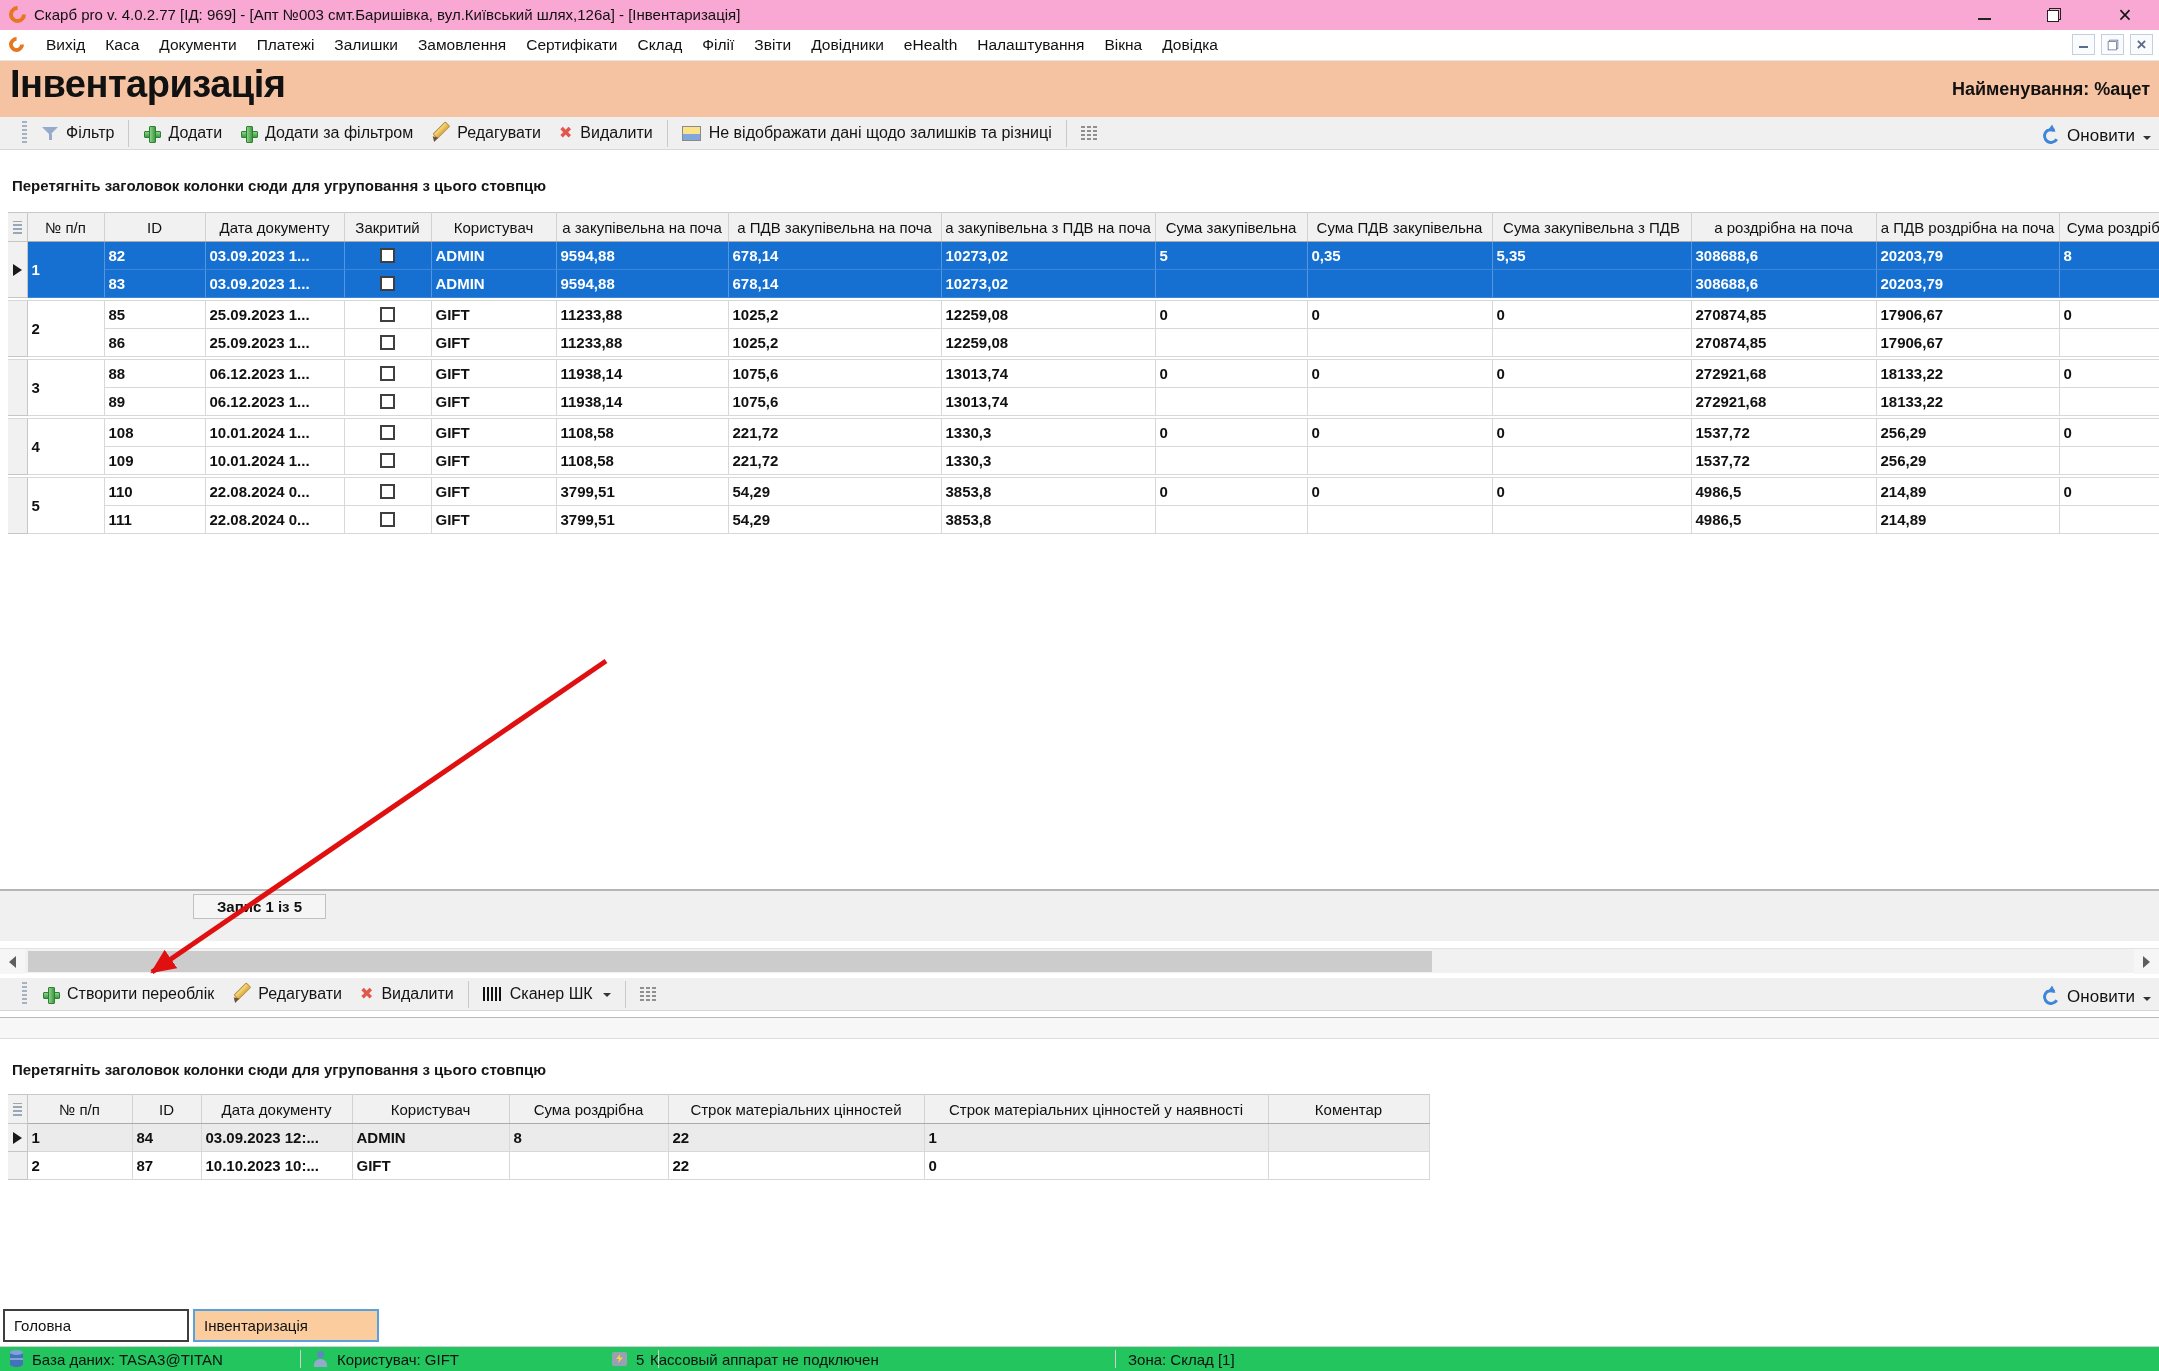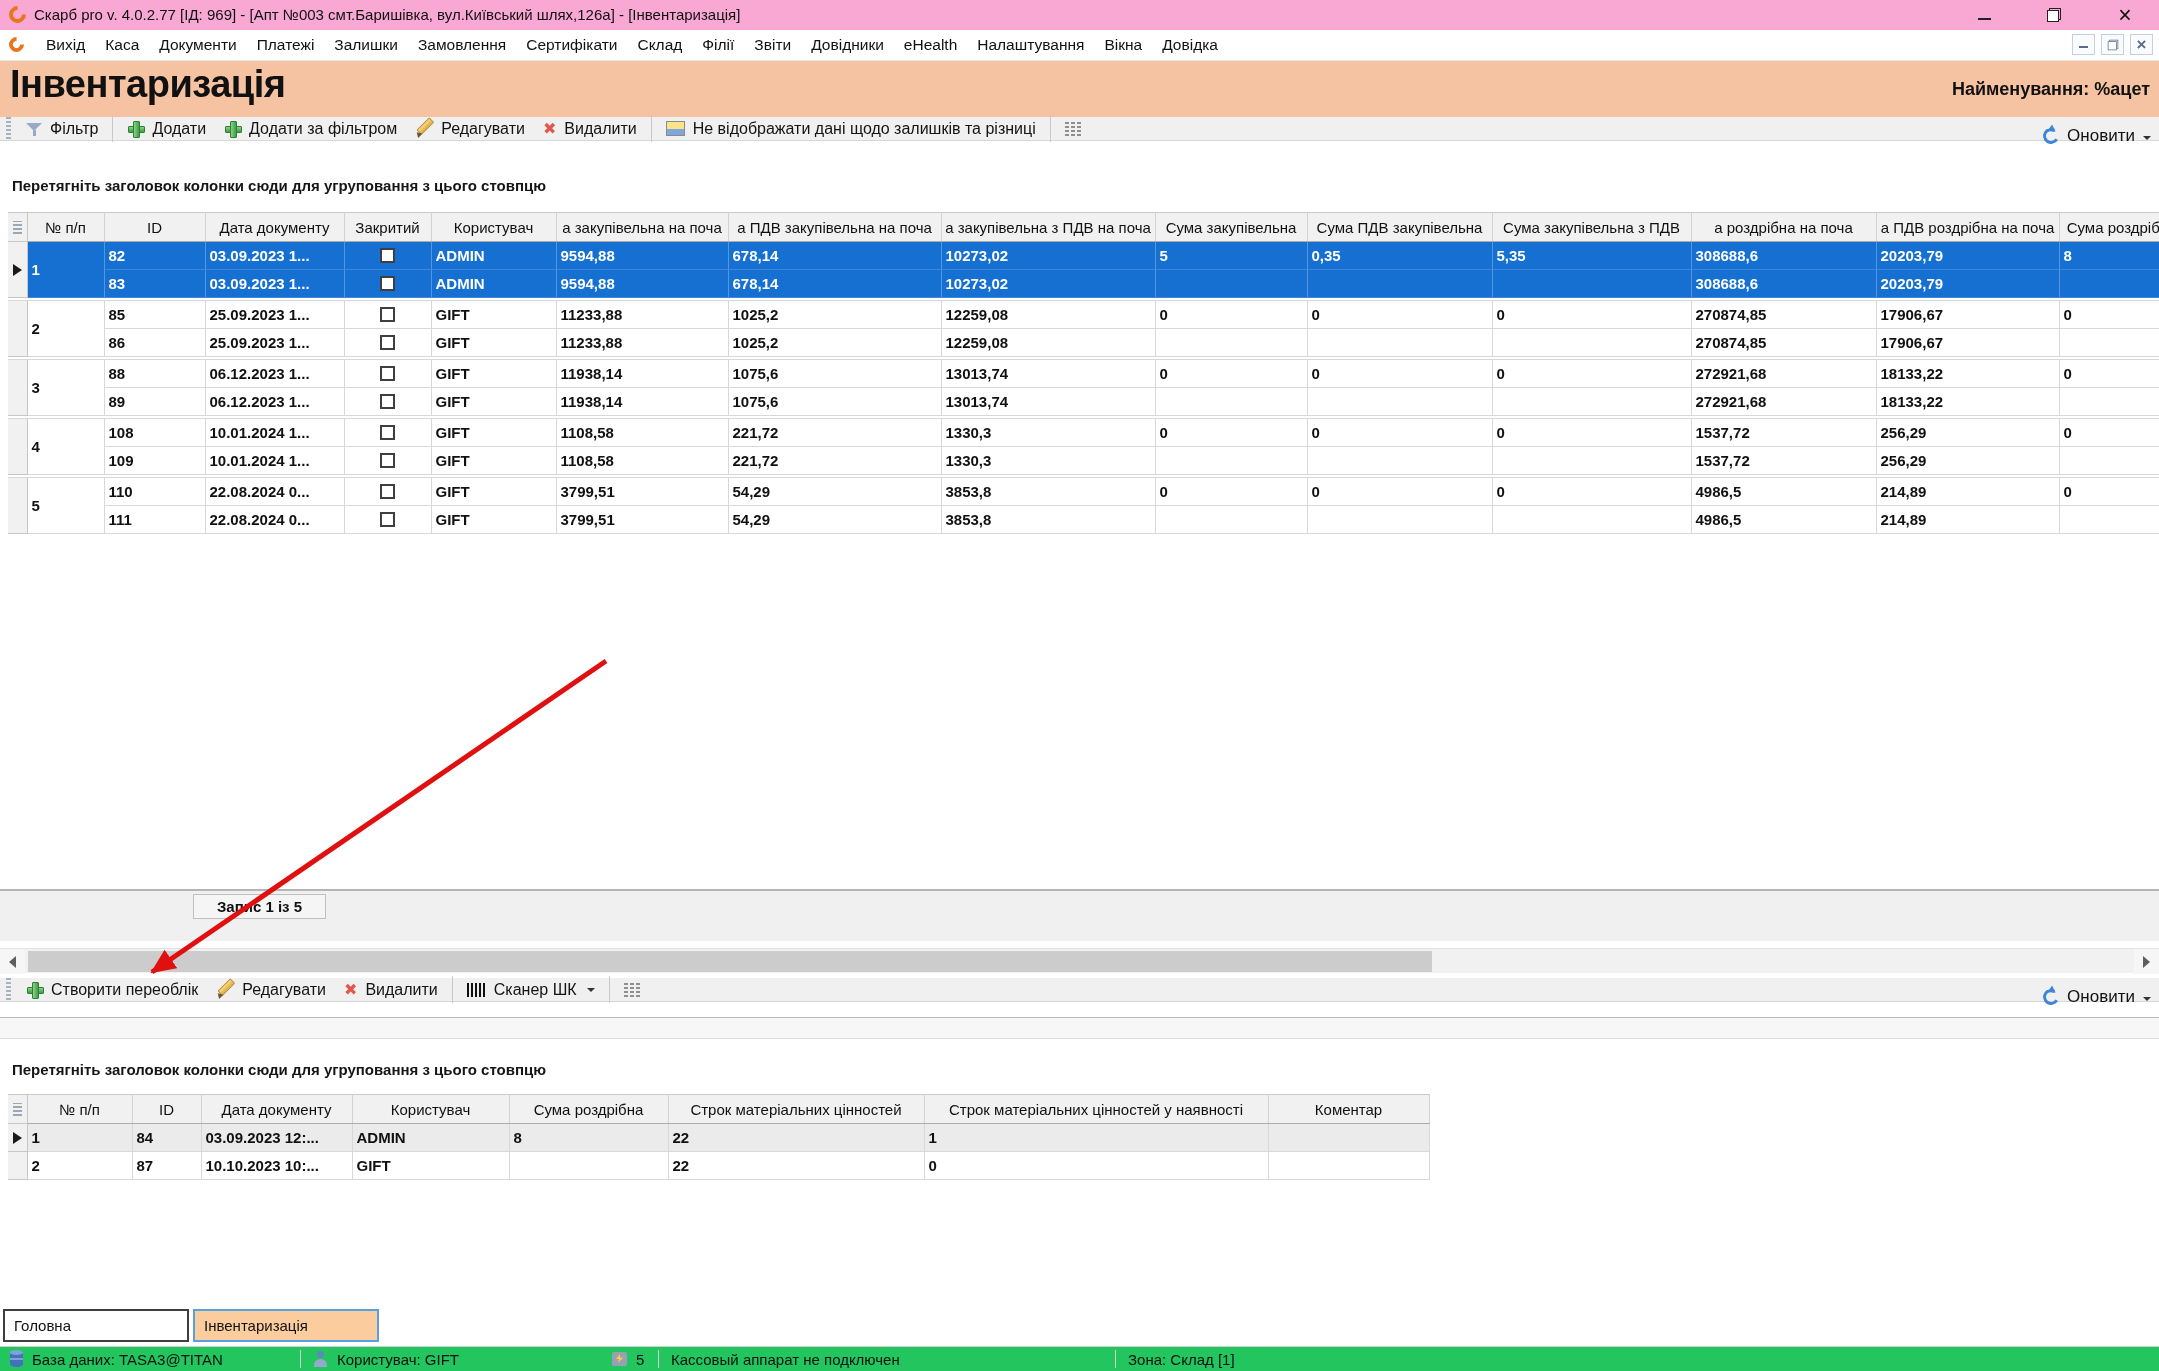--- a/index.html
+++ b/index.html
@@ -30,21 +30,21 @@
   .mdi-btn .ic-restore{transform:scale(.75);--c:#5A6B8C}
   .mdi-btn .ic-restore::before,.mdi-btn .ic-restore::after{border-color:#5A6B8C}
   .mdi-btn .ic-close{font-size:17px;font-weight:bold;color:#5A6B8C}
 
   
   .band{position:absolute;left:0;top:61px;width:2159px;height:56px;background:var(--band,#F6C3A2)}
   .band-title{position:absolute;left:10px;top:2px;font-size:38px;font-weight:bold;letter-spacing:-.5px}
   .band-right{position:absolute;right:9px;top:18px;font-size:18px;font-weight:bold}
 
   
-  .toolbar{position:absolute;left:0;width:2159px;height:24px;background:#F0F0F0;border-bottom:1px solid #D7D7D7;display:flex;align-items:center;padding-left:4px}
+  .toolbar{position:absolute;left:0;width:2159px;height:33px;background:#F0F0F0;border-bottom:1px solid #D7D7D7;display:flex;align-items:center;padding-left:20px}
   .toolbar1{top:117px}
   .toolbar2{top:978px}
   .grip{width:5px;height:24px;margin:0 6px 0 2px;background:repeating-linear-gradient(180deg,#A7B2C0 0 2px,transparent 2px 4px)}
   .tbtn{display:inline-flex;align-items:center;gap:8px;padding:0 9px;height:30px;font-size:16px;color:#141414;cursor:pointer;white-space:nowrap}
   .tsep{width:1px;height:27px;background:#C9C9C9;margin:0 5px}
   .refresh-box{position:absolute;right:8px;top:0;height:38px;display:flex;align-items:center;gap:8px;font-size:17px;cursor:pointer}
   .caret{width:0;height:0;border:4.5px solid transparent;border-top-color:#333;margin-top:8px}
   .caret.inline{margin-top:5px;margin-left:2px}
 
   
@@ -583,21 +583,21 @@
     <div class="ssep" style="left:300px"></div>
     <div class="stitem" style="left:313px">
       <span class="ic ic-user"></span>
       <span>Користувач: GIFT</span>
     </div>
     <div class="stitem" style="left:612px">
       <span class="ic ic-cash"></span>
       <span>5</span>
     </div>
     <div class="ssep" style="left:658px"></div>
-    <div class="stitem" style="left:671px">
+    <div class="stitem" style="left:650px">
       <span>Кассовый аппарат не подключен</span>
     </div>
     <div class="ssep" style="left:1115px"></div>
     <div class="stitem" style="left:1128px">
       <span>Зона: Склад [1]</span>
     </div>
   </div>
 
   <svg class="annot" viewBox="0 0 2159 1371">
     <defs>

